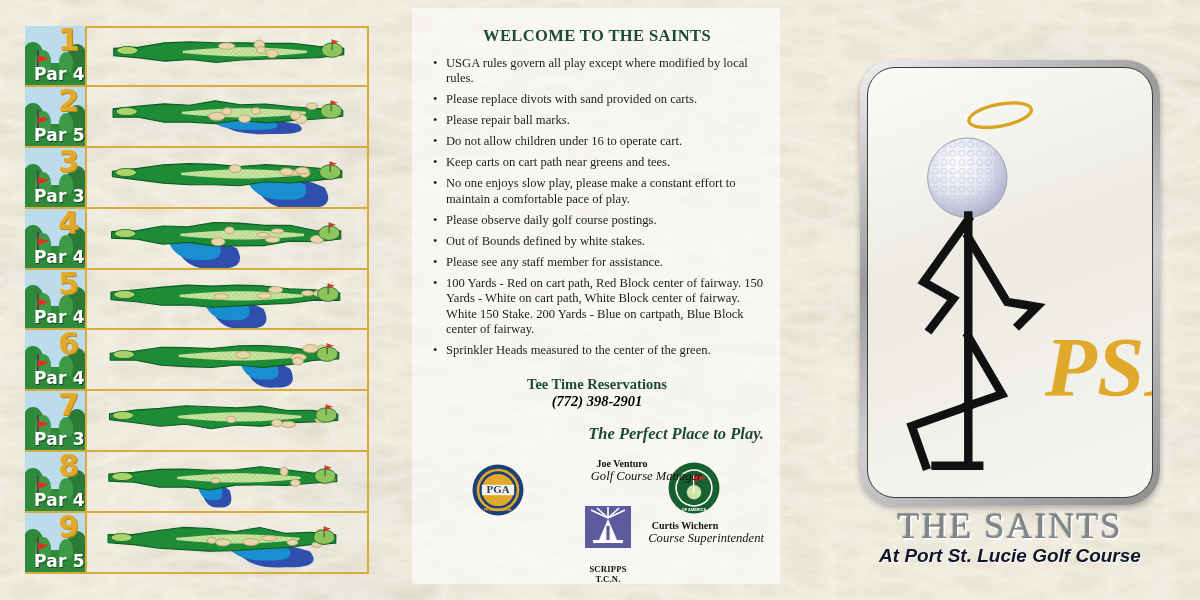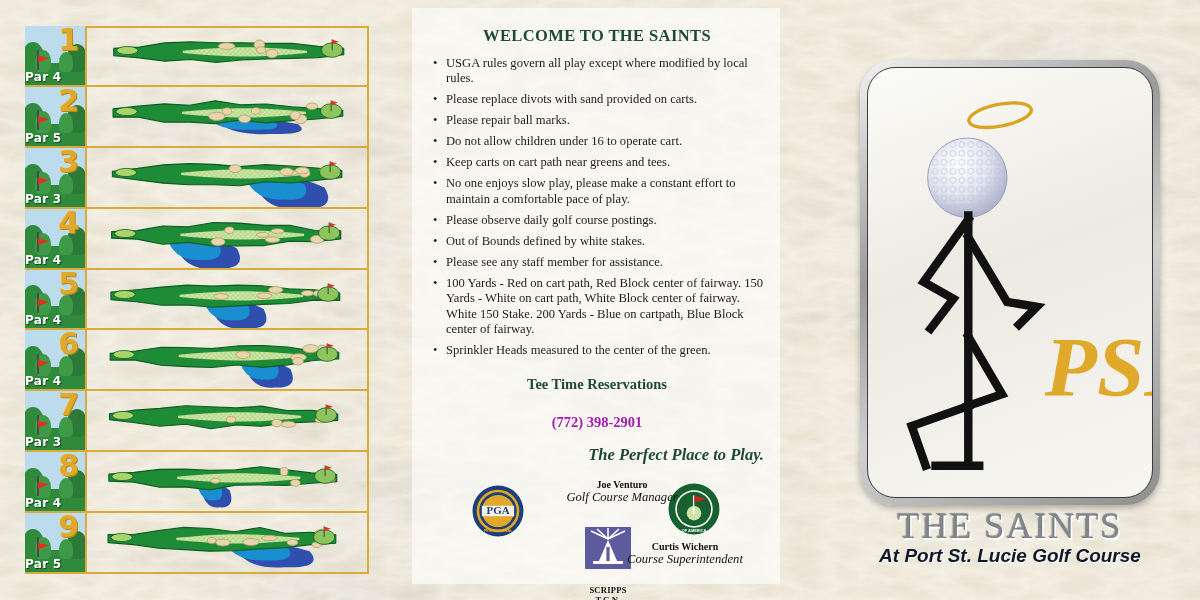--- a/index.html
+++ b/index.html
@@ -46,23 +46,23 @@
   .flag-cloth { position:absolute; left:13px; bottom:38%; width:11px; height:7px; background:#e03020;
                 clip-path:polygon(0 0,100% 38%,0 100%); }
   .hole-num {
     position:absolute; right:6px; top:-2px;
     font-family:"DejaVu Sans", sans-serif;
     font-weight:bold; font-size:30px; color:#e0a92c;
     text-shadow:1px 1px 0 #b8861c, -0.5px -0.5px 0 #f6d37a;
     line-height:1.05;
   }
   .hole-par {
-    position:absolute; left:0; right:0; bottom:1px; text-align:left;
+    position:absolute; left:0; right:0; bottom:1px; text-align:right;
     font-family:"DejaVu Sans", sans-serif;
-    font-weight:bold; font-size:12px; color:#ffffff;
+    font-weight:bold; font-size:17px; color:#ffffff;
     text-shadow:0.8px 0.8px 1px rgba(0,0,0,.55);
     letter-spacing:.3px;
   }
   .hole-map { position:absolute; left:62px; top:0; right:0; height:100%; }
 
   
   #mid-panel {
     position:absolute; left:412px; top:8px;
     width:368px; height:576px;
     background:rgba(255,255,255,.60);
@@ -74,27 +74,27 @@
     color:#1e4a33; letter-spacing:.4px; margin-bottom:10px;
     font-family:"Liberation Serif", serif;
   }
   .rule {
     position:relative; padding-left:16px; margin-bottom:5.5px;
     font-size:12.6px; line-height:1.23; color:#1d1d1d;
   }
   .rule .dot { position:absolute; left:3px; top:0; }
   .tee-block { text-align:center; margin-top:17px; }
   .tee-head { font-weight:bold; font-size:14.5px; color:#1e4a33; }
-  .tee-phone { font-weight:bold; font-size:14.5px; color:#a21caf;margin-top:21px; }
+  .tee-phone { font-weight:bold; font-style:italic; font-size:14.5px; color:#000000; }
   .tagline { text-align:right; font-weight:bold; font-style:italic;
              font-size:16.5px; color:#1e4a33; margin-top:14px; }
 
   .staff-area { position:relative; height:118px; margin-top:14px; }
   .staff-name { font-weight:bold; font-size:10px; color:#111; text-align:center; line-height:1.12; }
-  .staff-role { font-style:italic; font-size:12.6px; color:#111; text-align:center; line-height:1.15; }
+  .staff-role { font-style:italic; font-size:12.6px; color:#111; text-align:right; line-height:1.15; }
 
   .mgr { position:absolute; left:112px; top:0; width:160px; }
   .pro { position:absolute; left:6px; top:62px; width:150px; }
   .sup { position:absolute; right:0px; top:62px; width:158px; }
 
   .pga-logo { position:absolute; left:42px; top:6px; width:52px; height:52px; }
   .gcsaa-logo { position:absolute; right:44px; top:4px; width:52px; height:52px; }
   .scripps-logo { position:absolute; left:146px; top:48px; width:64px; text-align:center; }
   .scripps-sq { width:46px; height:42px; margin:0 auto; background:#5d5a9e; }
   .scripps-txt { font-family:"Liberation Serif",serif; font-weight:bold; font-size:8.6px;

